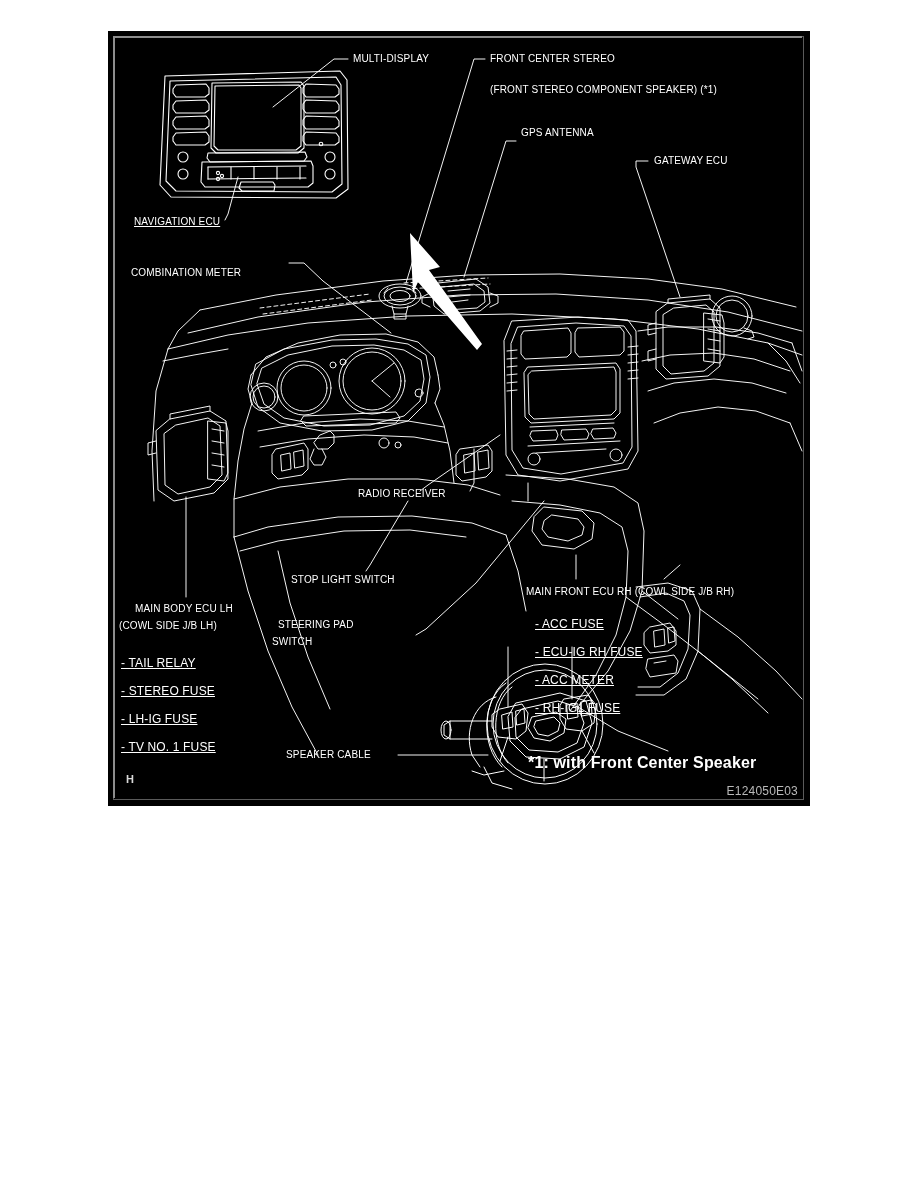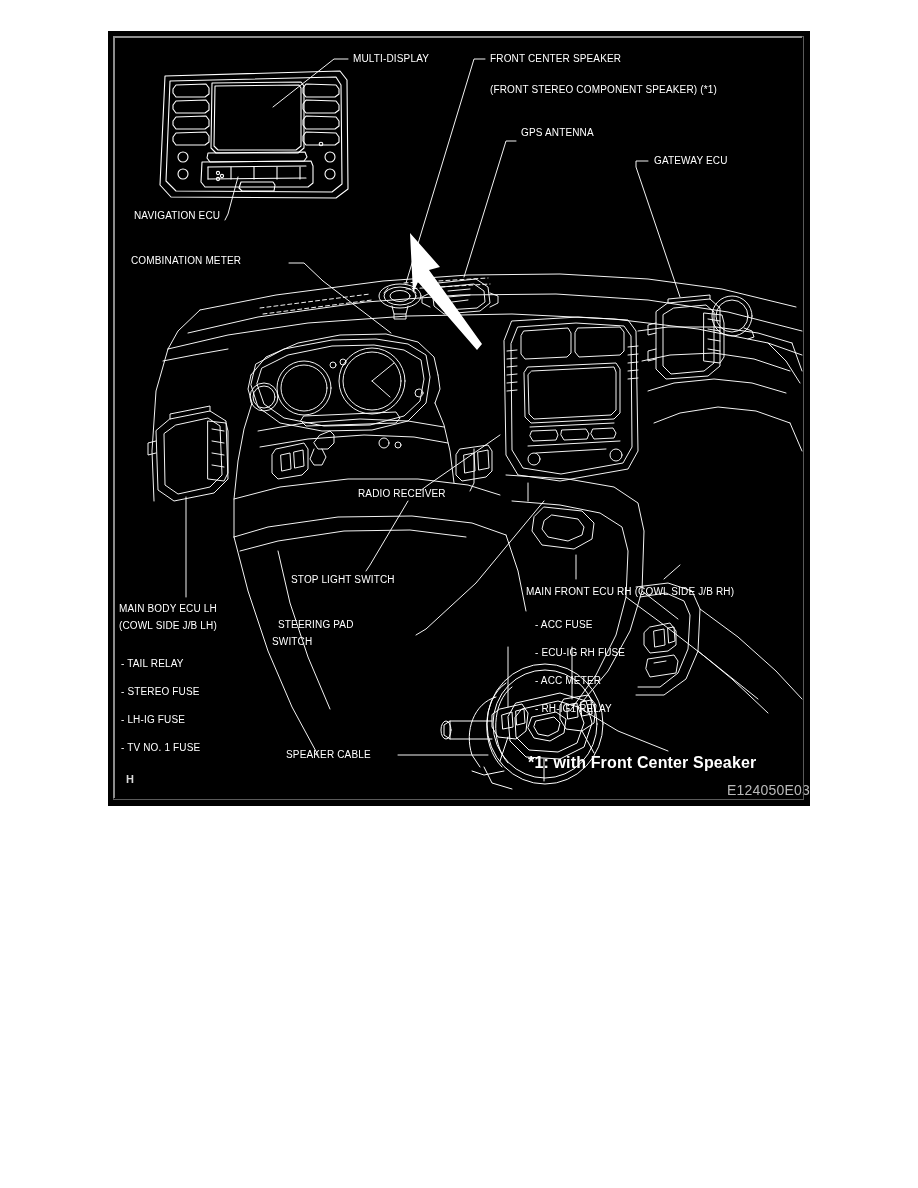--- a/index.html
+++ b/index.html
@@ -68,37 +68,38 @@
     font-size: 10px;
     letter-spacing: 0.15px;
     white-space: nowrap;
     line-height: 15px;
   }
   .lbl.small {
     font-size: 16px;
     font-weight: bold;
   }
   .lbl.bullet {
-    font-size: 10px;
+    font-size: 12px;
+    text-decoration: underline;
   }
   #corner-h {
     position: absolute;
     left: 18px;
     top: 742px;
     color: #d8d8d8;
     font-size: 11px;
     font-weight: bold;
     font-family: "Liberation Sans", sans-serif;
   }
   #fig-id {
     position: absolute;
-    right: 0;
+    right: 12px;
     bottom: 8px;
     color: #b9b9b9;
-    font-size: 14px;
+    font-size: 12px;
     letter-spacing: 0.2px;
     font-family: "Liberation Sans", sans-serif;
     margin-left: 20px;
   }
 </style>
 </head>
 <body>
 
 <div id="page">
 
@@ -411,55 +412,55 @@
 
           <path d="M468 548 L468 524"></path>
           <path d="M556 548 L572 534"></path>
         </g>
 
       </g>
     </svg>
 
     <div class="lbl" style="left:245px; top:20px;">MULTI-DISPLAY</div>
 
-    <div class="lbl" style="left:382px; top:20px;">FRONT CENTER SPEAKER</div>
+    <div class="lbl" style="left:382px; top:20px;">FRONT CENTER STEREO</div>
 
     <div class="lbl" style="left:382px; top:51px;">(FRONT STEREO COMPONENT SPEAKER) (*1)</div>
 
     <div class="lbl" style="left:413px; top:94px;">GPS ANTENNA</div>
 
     <div class="lbl" style="left:546px; top:122px;">GATEWAY ECU</div>
 
-    <div class="lbl" style="left:26px; top:177px;">NAVIGATION ECU</div>
-
-    <div class="lbl" style="left:23px; top:222px;">COMBINATION METER</div>
+    <div class="lbl" style="left:26px; top:183px;text-decoration:underline;">NAVIGATION ECU</div>
+
+    <div class="lbl" style="left:23px; top:234px;">COMBINATION METER</div>
 
     <div class="lbl" style="left:250px; top:455px;">RADIO RECEIVER</div>
 
     <div class="lbl" style="left:183px; top:541px;">STOP LIGHT SWITCH</div>
 
     <div class="lbl" style="left:164px; top:586px;margin-left:6px;">STEERING PAD</div>
     <div class="lbl" style="left:164px; top:603px;">SWITCH</div>
 
     <div class="lbl" style="left:178px; top:716px;">SPEAKER CABLE</div>
 
-    <div class="lbl" style="left:11px; top:570px;">MAIN BODY ECU LH</div>
+    <div class="lbl" style="left:27px; top:570px;">MAIN BODY ECU LH</div>
     <div class="lbl" style="left:11px; top:587px;text-align:right;">(COWL SIDE J/B LH)</div>
 
     <div class="lbl bullet" style="left:13px; top:625px;">- TAIL RELAY</div>
     <div class="lbl bullet" style="left:13px; top:653px;">- STEREO FUSE</div>
     <div class="lbl bullet" style="left:13px; top:681px;">- LH-IG FUSE</div>
     <div class="lbl bullet" style="left:13px; top:709px;">- TV NO. 1 FUSE</div>
 
     <div class="lbl" style="left:418px; top:553px;">MAIN FRONT ECU RH (COWL SIDE J/B RH)</div>
 
     <div class="lbl bullet" style="left:427px; top:586px;">- ACC FUSE</div>
     <div class="lbl bullet" style="left:427px; top:614px;">- ECU-IG RH FUSE</div>
     <div class="lbl bullet" style="left:427px; top:642px;">- ACC METER</div>
-    <div class="lbl bullet" style="left:427px; top:670px;">- RH-IG1 RELAY</div>
+    <div class="lbl bullet" style="left:427px; top:670px;">- RH-IG1 FUSE</div>
 
     <div class="lbl small" style="left:420px; top:724px;">*1: with Front Center Speaker</div>
 
     <div id="corner-h">H</div>
     <div id="fig-id">E124050E03</div>
 
     <div id="figure-inner-border2"></div>
     <div id="figure-inner-border"></div>
   </div>
 

